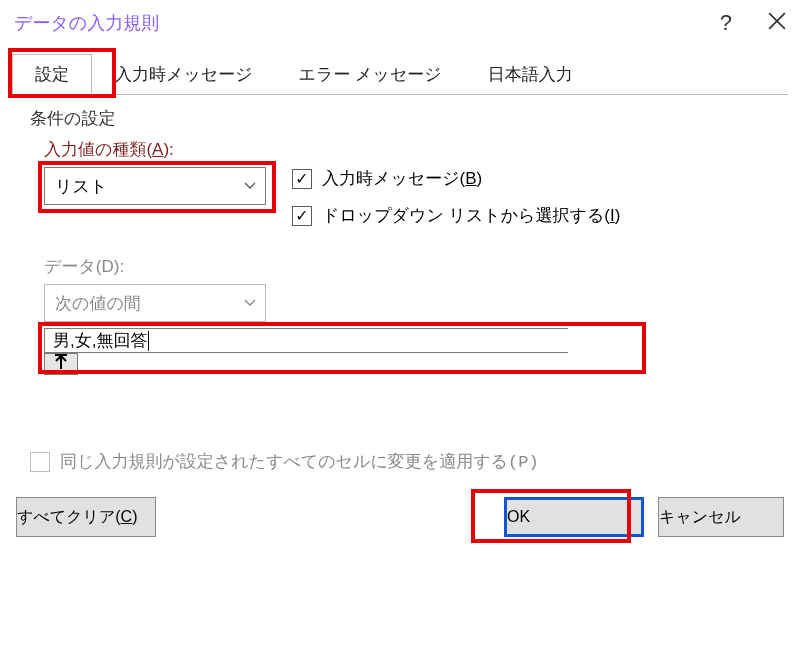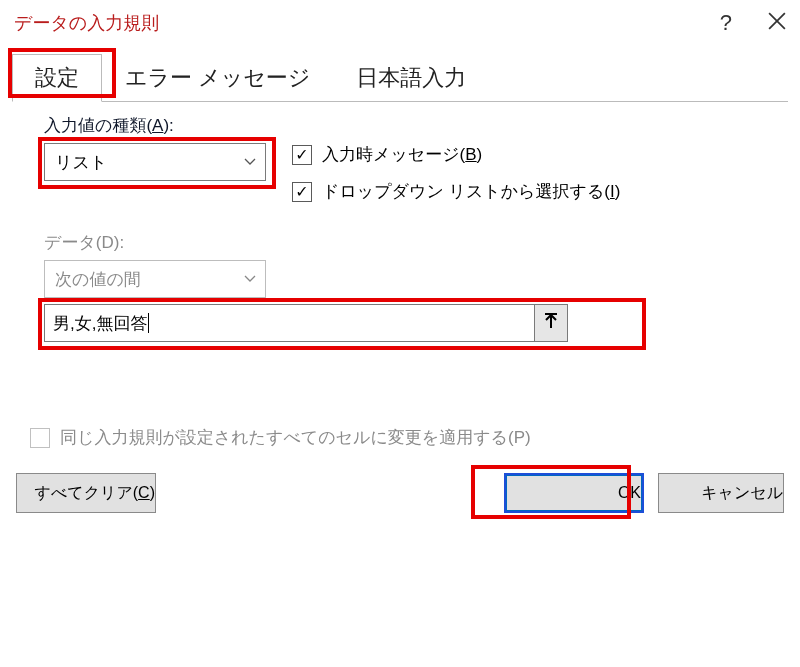--- a/index.html
+++ b/index.html
@@ -15,41 +15,41 @@
   }
   .titlebar {
     display: flex;
     align-items: center;
     justify-content: space-between;
     height: 46px;
     padding: 0 14px 0 14px;
   }
   .titlebar .title {
     font-size: 18px;
-    color: #b91c1c;
+    color: #8b5cf6;
   }
   .titlebar .controls {
     display: flex;
     gap: 36px;
     align-items: center;
     font-size: 20px;
     color: #333;
   }
   .titlebar .help { font-size: 22px; font-weight: normal; }
   .titlebar .close svg { width: 18px; height: 18px; }
   .tabs-wrap {
     padding: 8px 12px 0 12px;
   }
   .tabs {
     display: flex;
     border-bottom: 1px solid #bbb;
   }
   .tab {
     padding: 8px 22px;
-    font-size: 22px;
+    font-size: 17px;
     color: #222;
     cursor: pointer;
     border: 1px solid transparent;
     border-bottom: none;
     position: relative;
     background: #fff;
   }
   .tab.active {
     border: 1px solid #bbb;
     border-bottom: 1px solid #fff;
@@ -58,21 +58,21 @@
   .content {
     padding: 12px 30px 10px 30px;
   }
   .section-label {
     font-size: 17px;
     color: #333;
     margin-bottom: 8px;
   }
   .field-label {
     font-size: 17px;
-    color: #0f172a;
+    color: #7f1d1d;
     margin-left: 14px;
   }
   .field-label.disabled { color: #8a8a8a; }
   .u { text-decoration: underline; }
   .row { display: flex; align-items: flex-start; margin-top: 6px; margin-left: 14px;}
   .combo {
     display: flex;
     align-items: center;
     justify-content: space-between;
     border: 1px solid #7a7a7a;
@@ -114,20 +114,21 @@
   }
   .source-wrap {
     margin-top: 6px;
     margin-left: 14px;
   }
   .source-input-row {
     display: flex;
     align-items: stretch;
     height: 38px;
     width: 524px;
+    flex-direction: column;
   }
   .source-input {
     flex: 1;
     border: 1px solid #7a7a7a;
     border-right: none;
     padding: 0 8px;
     font-size: 17px;
     display: flex;
     align-items: center;
     background: #fff;
@@ -146,40 +147,41 @@
     display: flex;
     align-items: center; justify-content: center;
   }
   .range-btn svg { width: 14px; height: 16px; }
   .apply-row {
     display: flex;
     align-items: center;
     margin-top: 84px;
     color: #8a8a8a;
     font-size: 17px;
+    font-family: Liberation Mono, monospace;
   }
   .apply-row .box {
     width: 20px; height: 20px;
     border: 1px solid #c0c0c0;
     margin-right: 10px;
   }
   .btnbar {
     display: flex;
     align-items: center;
     padding: 14px 16px;
     gap: 14px;
   }
   .btn {
     height: 40px;
     min-width: 140px;
     border: 1px solid #8a8a8a;
     background: #e1e1e1;
     display: flex;
     align-items: center;
-    justify-content: flex-end;
+    justify-content: flex-start;
     font-size: 16px;
     cursor: pointer;
   }
   .btn.ok {
     border: 3px solid #1d4ed8;
     outline: 1px solid #0067c0;
     outline-offset: -3px;
   }
   .spacer { flex: 1; }
   
@@ -202,27 +204,29 @@
           <line x1="1" y1="1" x2="15" y2="15" stroke="#333" stroke-width="1.5"></line>
           <line x1="15" y1="1" x2="1" y2="15" stroke="#333" stroke-width="1.5"></line>
         </svg>
     </div>
   </div>
 </div>
 
 <div class="tabs-wrap">
   <div class="tabs rel">
     <div class="tab active">設定</div>
+    <div class="tab">入力時メッセージ</div>
     <div class="tab">エラー メッセージ</div>
     <div class="tab">日本語入力</div>
     <div class="hl" style="left:-4px; top:-6px; width:108px; height:50px;"></div>
   </div>
 </div>
 
 <div class="content">
+  <div class="section-label">条件の設定</div>
 
   <div class="field-label">
     <span>入力値の種類(</span><span class="u">A</span><span>):</span>
   </div>
 
   <div class="row rel">
     <div class="combo">
       <span class="txt">リスト</span>
       <span class="arrow chev">
         <svg viewBox="0 0 12 8">

